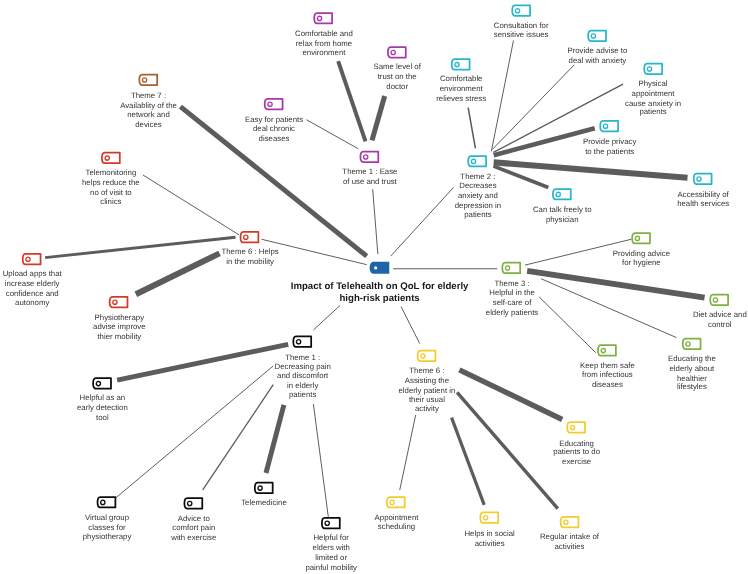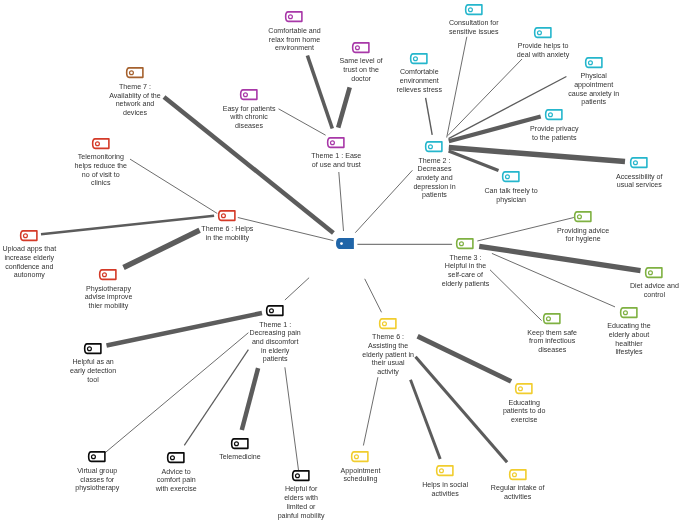--- a/index.html
+++ b/index.html
@@ -52,20 +52,22 @@
       <line x1="130.0" y1="159.1" x2="217.3" y2="213.5" stroke="#5c5c5c" stroke-width="0.9"></line>
       <line x1="41.0" y1="234.2" x2="214.1" y2="215.7" stroke="#5c5c5c" stroke-width="2.6"></line>
       <line x1="123.5" y1="267.5" x2="199.6" y2="230.3" stroke="#5c5c5c" stroke-width="5.4"></line>
     </svg>
     <div class="node is-center" style="left:336.0px;top:238.0px">
       <svg class="tag" width="18.2" height="11.6" viewBox="0 0 18.2 11.6">
         <path d="M3.1 0 H17.9 V10.9 H3.1 A3.1 5.45 0 0 1 3.1 0 Z" fill="#2065a8"></path>
         <circle cx="5.5" cy="5.55" r="1.4" fill="#ffffff"></circle>
       </svg>
       <div class="lbl" style="top:17.3px">
+        <span class="ln">Impact of Telehealth on QoL for elderly</span>
+        <span class="ln">high-risk patients</span>
       </div>
     </div>
     <div class="node" style="left:327.2px;top:136.6px">
       <svg class="tag" width="18.2" height="11.6" viewBox="0 0 18.2 11.6">
         <path d="M3.1 0.85 H16.9 V10.35 H3.1 A2.45 4.75 0 0 1 3.1 0.85 Z" fill="#ffffff" stroke="#a838a8" stroke-width="1.6" stroke-linejoin="round"></path>
         <circle cx="5.45" cy="5.75" r="1.95" fill="none" stroke="#a838a8" stroke-width="1.2"></circle>
       </svg>
       <div class="lbl" style="top:15.65px">
         <span class="ln">Theme 1 : Ease</span>
         <span class="ln">of use and trust</span>
@@ -93,21 +95,21 @@
         <span class="ln">doctor</span>
       </div>
     </div>
     <div class="node" style="left:240.0px;top:88.9px">
       <svg class="tag" width="18.2" height="11.6" viewBox="0 0 18.2 11.6">
         <path d="M3.1 0.85 H16.9 V10.35 H3.1 A2.45 4.75 0 0 1 3.1 0.85 Z" fill="#ffffff" stroke="#a838a8" stroke-width="1.6" stroke-linejoin="round"></path>
         <circle cx="5.45" cy="5.75" r="1.95" fill="none" stroke="#a838a8" stroke-width="1.2"></circle>
       </svg>
       <div class="lbl" style="top:15.65px">
         <span class="ln">Easy for patients</span>
-        <span class="ln">with chronic</span>
+        <span class="ln">deal chronic</span>
         <span class="ln">diseases</span>
       </div>
     </div>
     <div class="node" style="left:425.4px;top:140.9px">
       <svg class="tag" width="18.2" height="11.6" viewBox="0 0 18.2 11.6">
         <path d="M3.1 0.85 H16.9 V10.35 H3.1 A2.45 4.75 0 0 1 3.1 0.85 Z" fill="#ffffff" stroke="#25b6cc" stroke-width="1.6" stroke-linejoin="round"></path>
         <circle cx="5.45" cy="5.75" r="1.95" fill="none" stroke="#25b6cc" stroke-width="1.2"></circle>
       </svg>
       <div class="lbl" style="top:15.65px">
         <span class="ln">Theme 2 :</span>
@@ -137,21 +139,21 @@
         <span class="ln">Consultation for</span>
         <span class="ln">sensitive issues</span>
       </div>
     </div>
     <div class="node" style="left:534.0px;top:26.7px">
       <svg class="tag" width="18.2" height="11.6" viewBox="0 0 18.2 11.6">
         <path d="M3.1 0.85 H16.9 V10.35 H3.1 A2.45 4.75 0 0 1 3.1 0.85 Z" fill="#ffffff" stroke="#25b6cc" stroke-width="1.6" stroke-linejoin="round"></path>
         <circle cx="5.45" cy="5.75" r="1.95" fill="none" stroke="#25b6cc" stroke-width="1.2"></circle>
       </svg>
       <div class="lbl" style="top:15.65px">
-        <span class="ln">Provide helps to</span>
+        <span class="ln">Provide advise to</span>
         <span class="ln">deal with anxiety</span>
       </div>
     </div>
     <div class="node" style="left:584.6px;top:56.6px">
       <svg class="tag" width="18.2" height="11.6" viewBox="0 0 18.2 11.6">
         <path d="M3.1 0.85 H16.9 V10.35 H3.1 A2.45 4.75 0 0 1 3.1 0.85 Z" fill="#ffffff" stroke="#25b6cc" stroke-width="1.6" stroke-linejoin="round"></path>
         <circle cx="5.45" cy="5.75" r="1.95" fill="none" stroke="#25b6cc" stroke-width="1.2"></circle>
       </svg>
       <div class="lbl" style="top:15.65px">
         <span class="ln">Physical</span>
@@ -170,21 +172,21 @@
         <span class="ln">to the patients</span>
       </div>
     </div>
     <div class="node" style="left:630.2px;top:156.9px">
       <svg class="tag" width="18.2" height="11.6" viewBox="0 0 18.2 11.6">
         <path d="M3.1 0.85 H16.9 V10.35 H3.1 A2.45 4.75 0 0 1 3.1 0.85 Z" fill="#ffffff" stroke="#25b6cc" stroke-width="1.6" stroke-linejoin="round"></path>
         <circle cx="5.45" cy="5.75" r="1.95" fill="none" stroke="#25b6cc" stroke-width="1.2"></circle>
       </svg>
       <div class="lbl" style="top:15.65px">
         <span class="ln">Accessibility of</span>
-        <span class="ln">usual services</span>
+        <span class="ln">health services</span>
       </div>
     </div>
     <div class="node" style="left:502.0px;top:171.4px">
       <svg class="tag" width="18.2" height="11.6" viewBox="0 0 18.2 11.6">
         <path d="M3.1 0.85 H16.9 V10.35 H3.1 A2.45 4.75 0 0 1 3.1 0.85 Z" fill="#ffffff" stroke="#25b6cc" stroke-width="1.6" stroke-linejoin="round"></path>
         <circle cx="5.45" cy="5.75" r="1.95" fill="none" stroke="#25b6cc" stroke-width="1.2"></circle>
       </svg>
       <div class="lbl" style="top:15.65px">
         <span class="ln">Can talk freely to</span>
         <span class="ln">physician</span>

